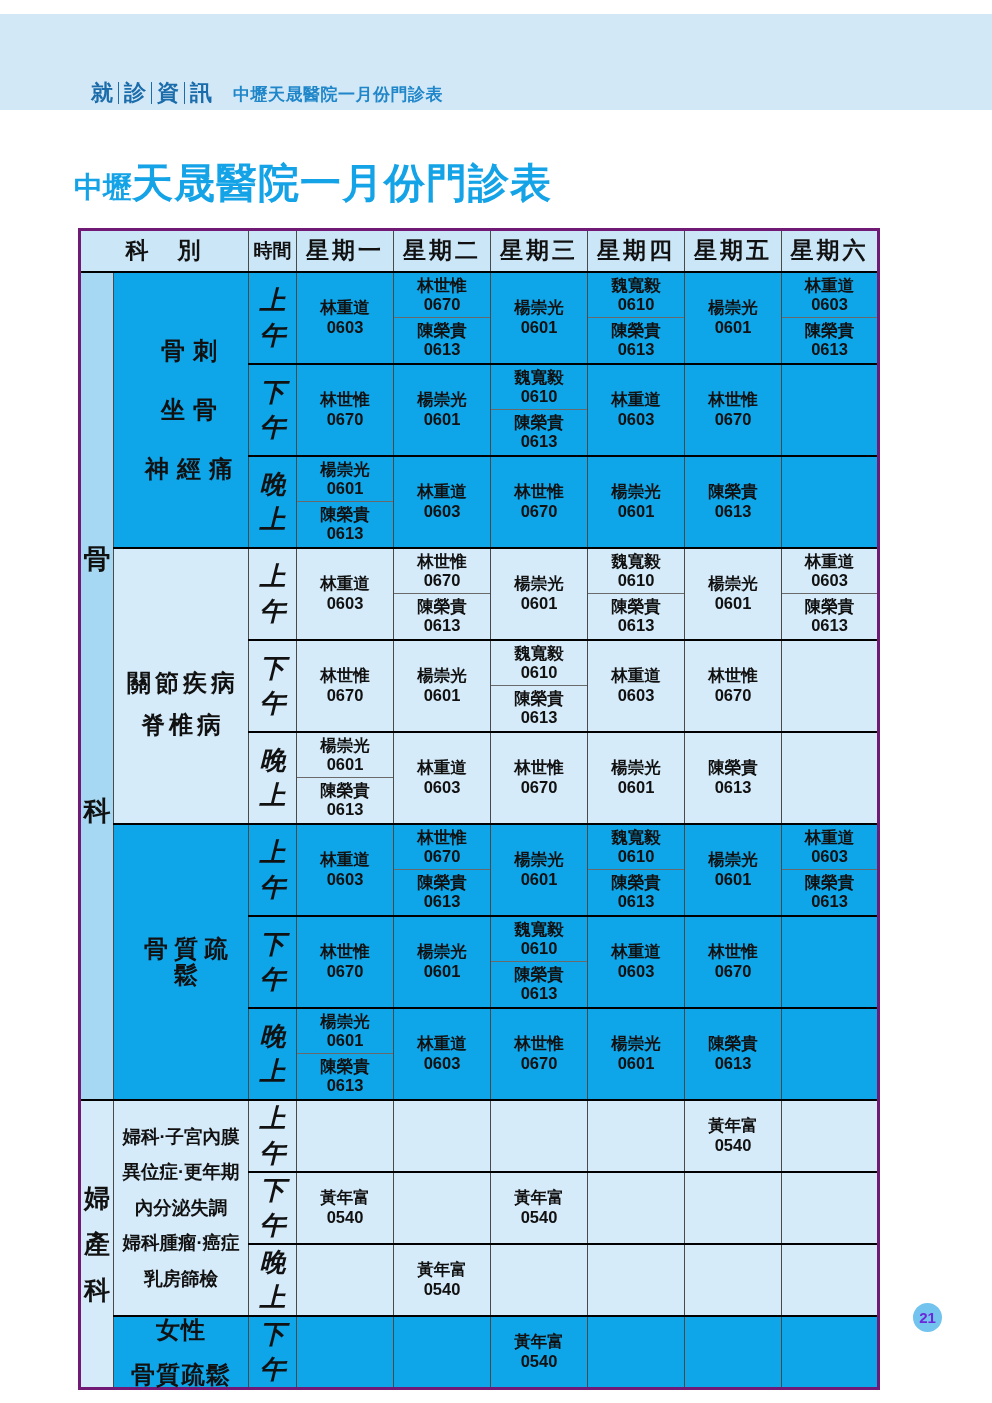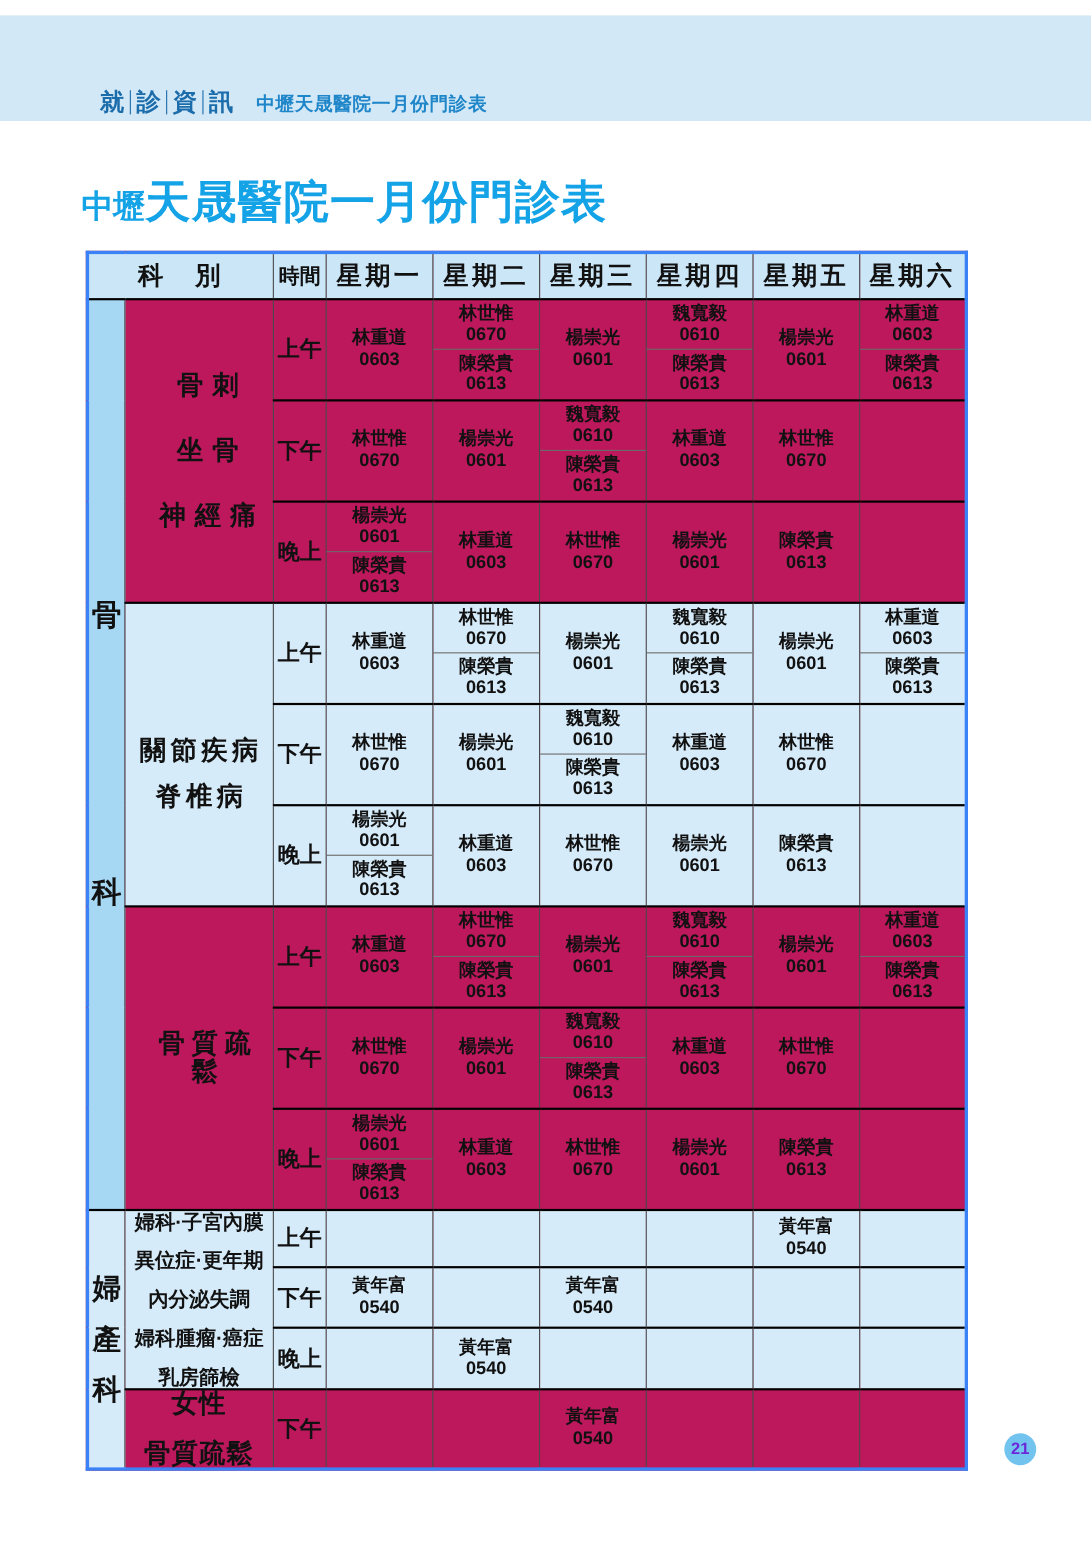--- a/index.html
+++ b/index.html
@@ -15,37 +15,37 @@
   .logo .ch + .ch { border-left:1.5px solid #1b6cab; }
   .mast-sub { color:#1f86c9; font-weight:bold; font-size:17px; letter-spacing:0.5px; }
 
   .notice { position:absolute; left:76px; top:131px; font-size:17.5px; font-weight:bold; color:#000; letter-spacing:0.5px; }
 
   .title { position:absolute; left:74px; top:156px; color:#14a3e6; font-weight:bold; white-space:nowrap; }
   .title .pre  { font-size:29px; vertical-align:baseline; }
   .title .main { font-size:41px; letter-spacing:1px; }
 
   
-  table.sched { position:absolute; left:78px; top:228px; border-collapse:collapse; table-layout:fixed; border:3px solid #3b82f6; background:#be185d; }
+  table.sched { position:absolute; left:78px; top:228px; border-collapse:collapse; table-layout:fixed; border:3px solid #701a75; background:#0ea5e9; }
   table.sched td { border:1.5px solid #4a4a4a; text-align:center; vertical-align:middle; padding:0; color:#111; }
   tr.hrow td { background:#cbe6f7; font-weight:bold; font-size:23px; letter-spacing:3px; }
   tr.hrow td.htime { font-size:19px; letter-spacing:0; }
   tr.trow td { border-top:2.5px solid #000; }
   td.dept { background:#a6d8f3; font-weight:bold; font-size:27px; }
   .vlabel { display:flex; flex-direction:column; align-items:center; justify-content:center; line-height:1; }
   .vlabel.g1 { gap:225px; }
   .vlabel.g2 { gap:20px; font-size:26px; }
   td.subd { font-weight:bold; }
   .sublines { display:flex; flex-direction:column; align-items:center; line-height:1.05; }
   .sub1 .sublines { font-size:24px; letter-spacing:8px; gap:34px; padding-left:24px; }
   .sub2 .sublines { font-size:24px; letter-spacing:4px; gap:17px; padding-left:4px;margin-top:36px; }
   .sub3 .sublines { font-size:24px; letter-spacing:6px; padding-left:16px; }
   .sub4 .sublines { font-size:18.5px; letter-spacing:0; gap:16px; }
   .sub5 .sublines { font-size:24px; letter-spacing:1px; gap:20px; }
-  td.time { font-weight:bold; font-size:20px; border-left:2.2px solid #000; }
+  td.time { font-weight:bold; font-size:26px; border-left:2.2px solid #000;font-style:italic; }
   .entry { font-weight:600; font-size:16.5px; line-height:1.18; }
   .entry span { display:block; }
   .split { display:flex; flex-direction:column; height:89px; }
   .split .half { flex:1; display:flex; align-items:center; justify-content:center; }
   .split .half + .half { border-top:1.5px solid #6a6a6a; }
   tr.blue td { background:#d6ebf9; }
 
   
   .pnum { position:absolute; left:913px; top:1303px; width:29px; height:29px; border-radius:50%;
           background:#72c3ee; color:#6d28d9; font-weight:bold; font-size:15px;

